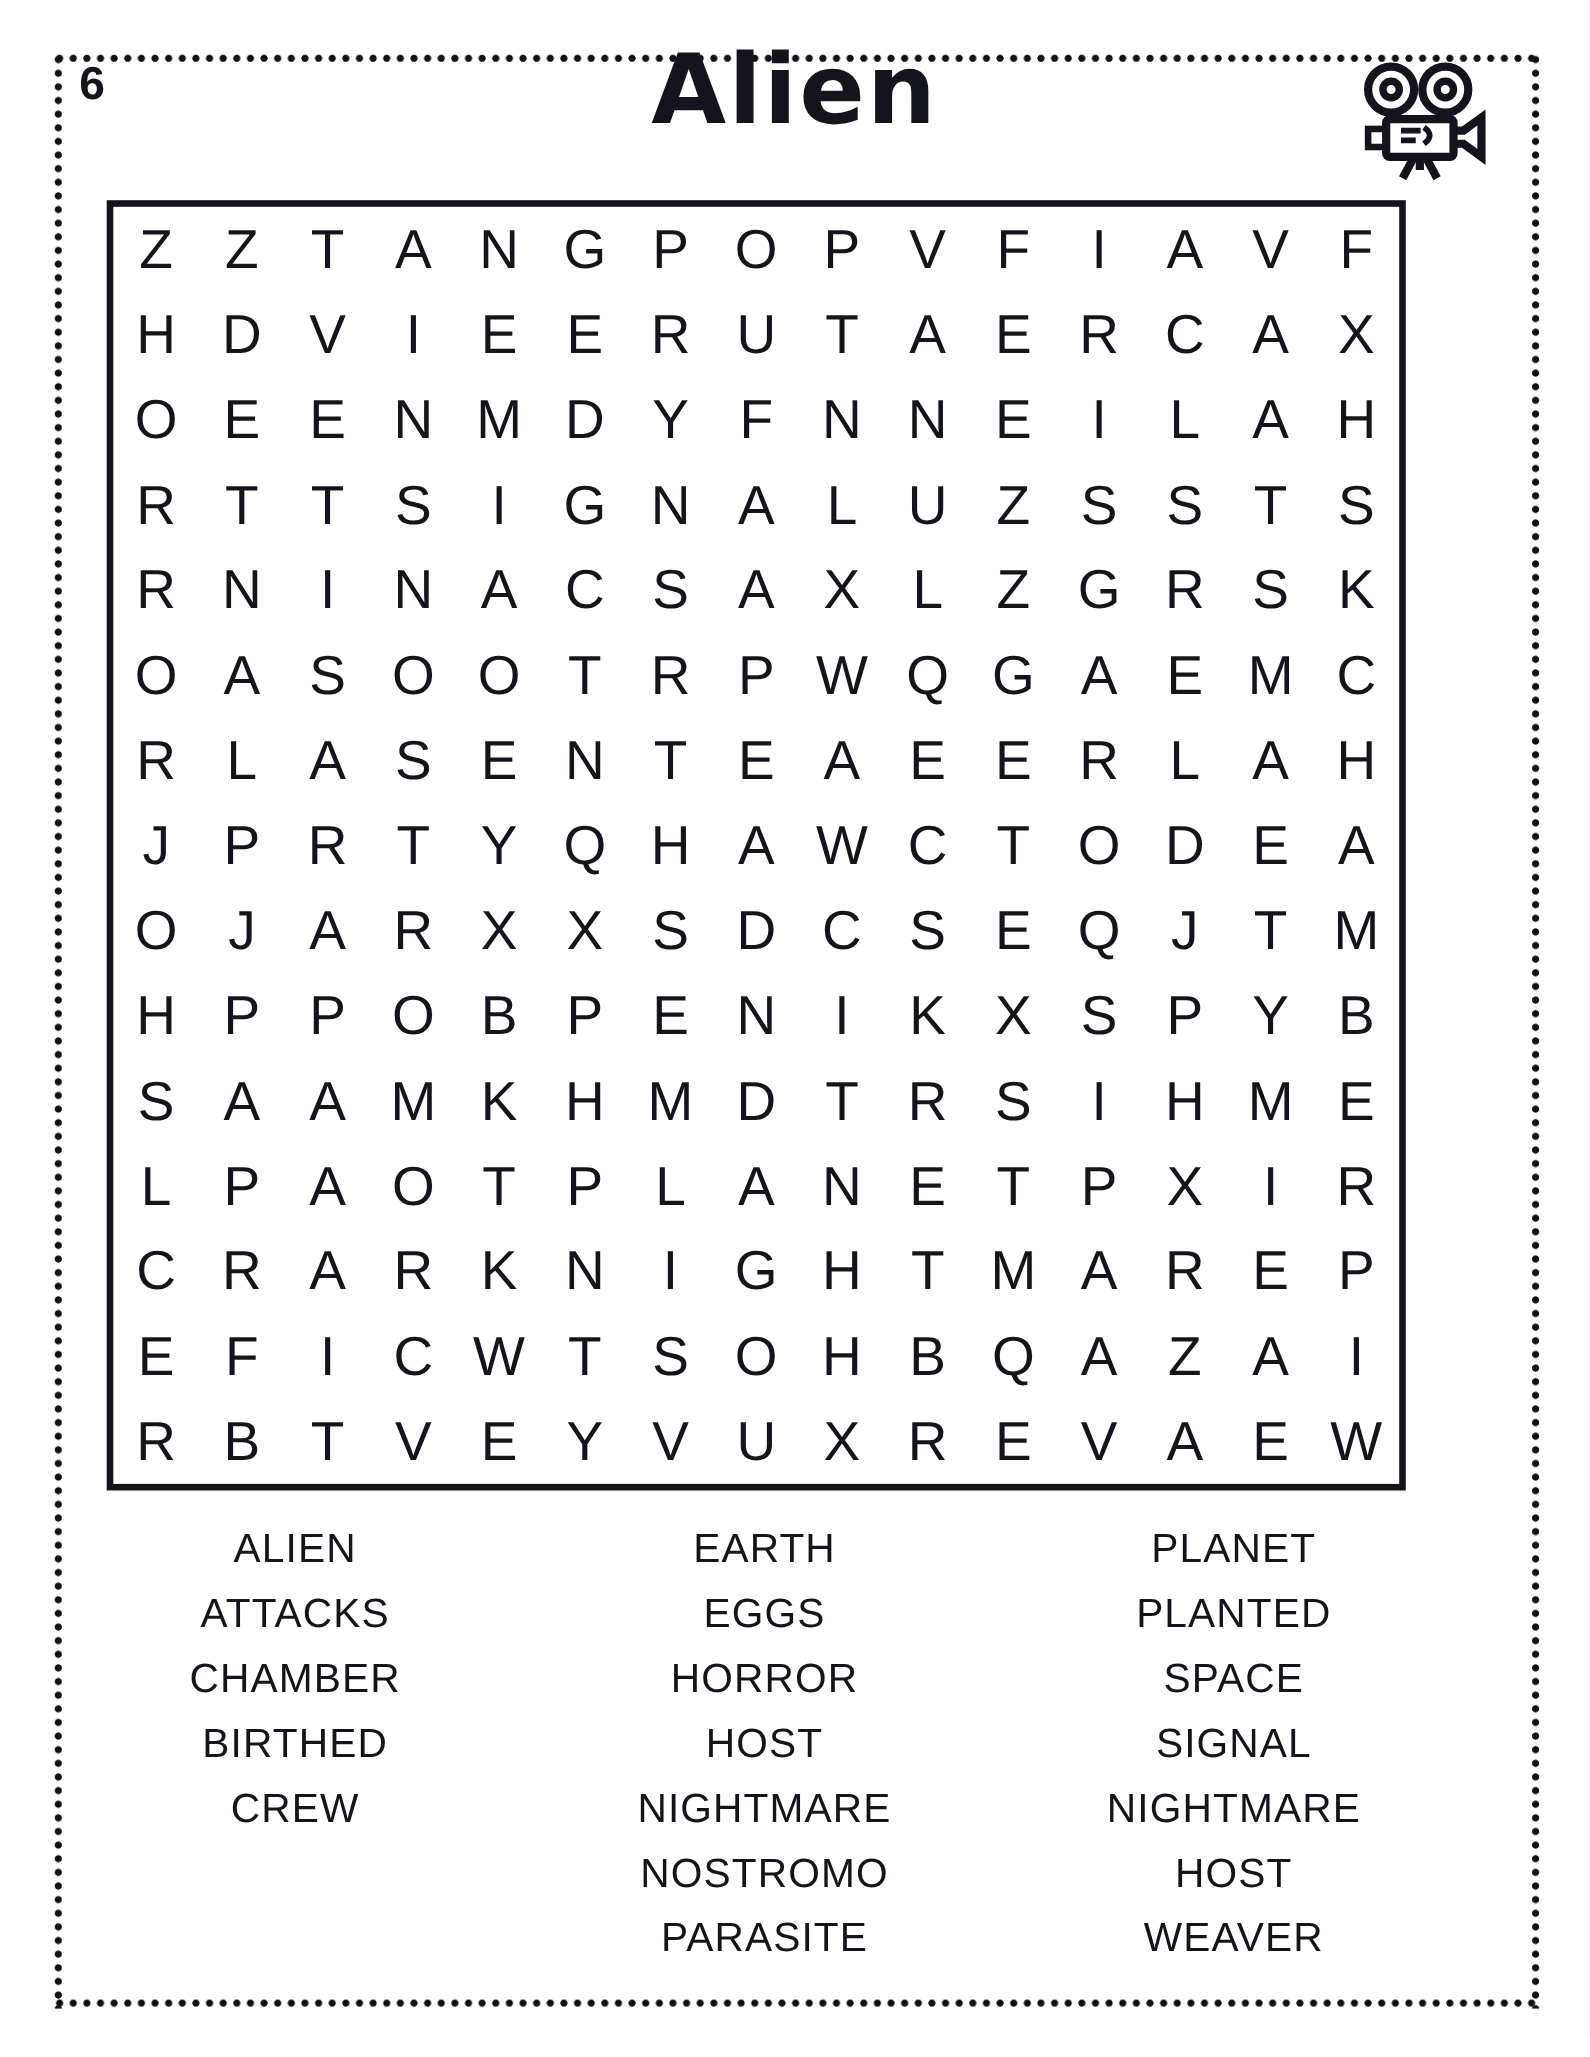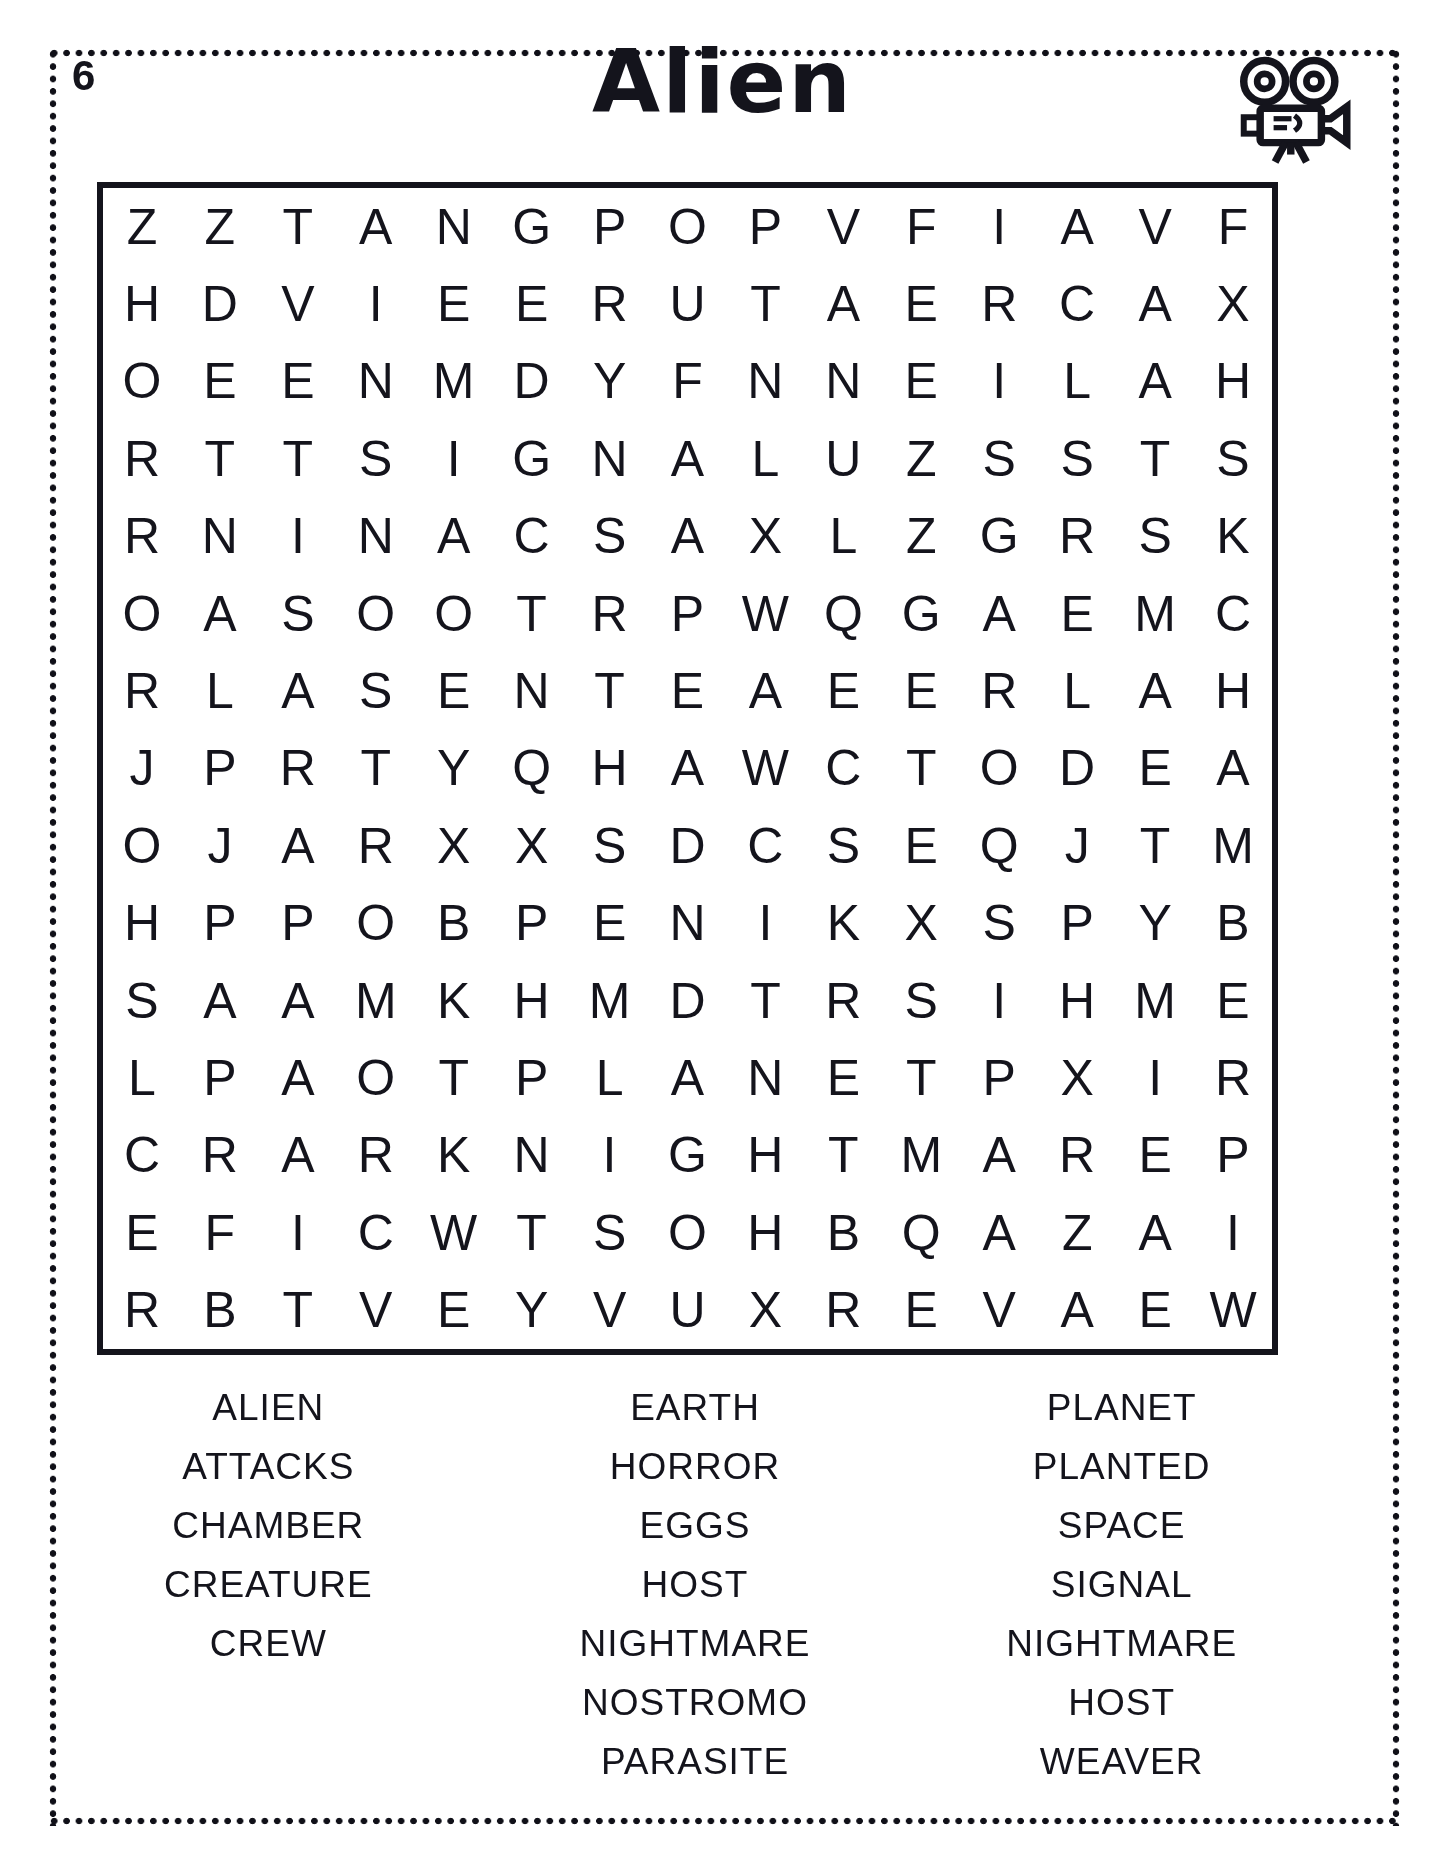--- a/index.html
+++ b/index.html
@@ -338,27 +338,27 @@
       <div class="cell">A</div>
       <div class="cell">E</div>
       <div class="cell">W</div>
     </div>
 
   <div class="word-list">
       <div class="word-col">
         <div class="word">ALIEN</div>
         <div class="word">ATTACKS</div>
         <div class="word">CHAMBER</div>
-        <div class="word">CREATURE</div>
+        <div class="word">BIRTHED</div>
         <div class="word">CREW</div>
       </div>
       <div class="word-col">
         <div class="word">EARTH</div>
+        <div class="word">EGGS</div>
         <div class="word">HORROR</div>
-        <div class="word">EGGS</div>
         <div class="word">HOST</div>
         <div class="word">NIGHTMARE</div>
         <div class="word">NOSTROMO</div>
         <div class="word">PARASITE</div>
       </div>
       <div class="word-col">
         <div class="word">PLANET</div>
         <div class="word">PLANTED</div>
         <div class="word">SPACE</div>
         <div class="word">SIGNAL</div>

